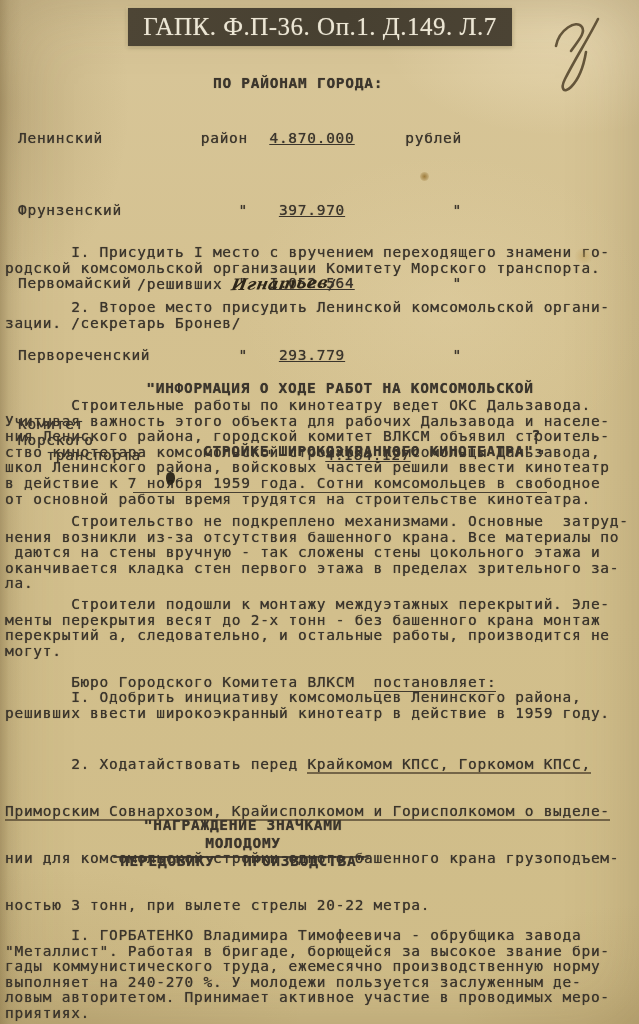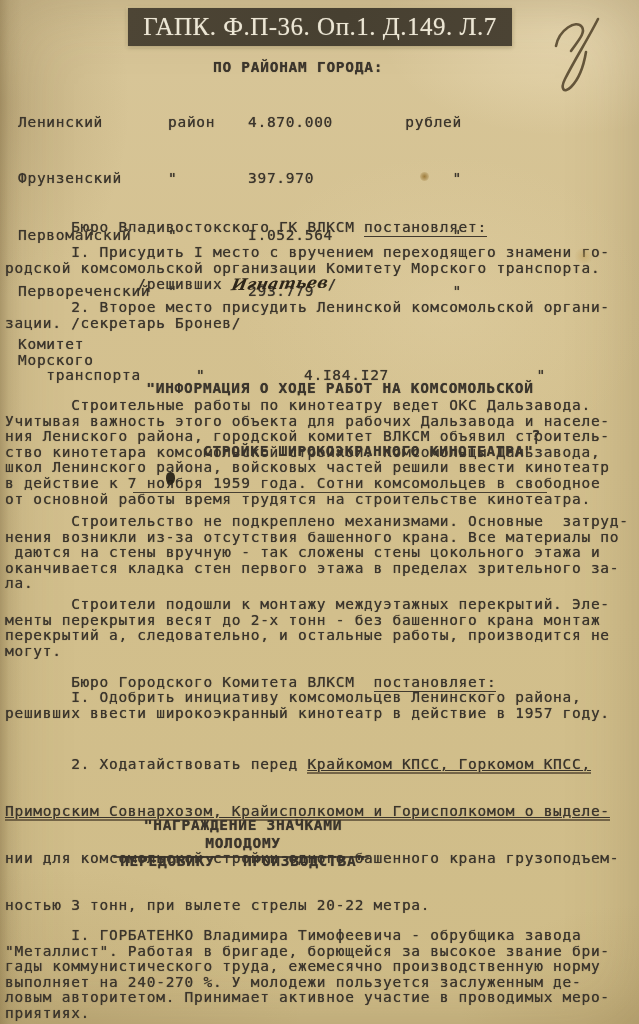--- a/index.html
+++ b/index.html
@@ -19,37 +19,37 @@
   }
   .mono{
     position:absolute;left:5px;right:2px;
     font-family:"DejaVu Sans Mono", monospace;
     font-size:14.5px;letter-spacing:0.72px;line-height:15.6px;
     color:#3b352c;white-space:pre-wrap;
     text-shadow:0 0 0.8px rgba(56,50,41,0.85);
   }
   .bold{font-weight:bold;}
   .u-typed{border-bottom:1.6px solid rgba(56,50,41,0.95);padding-bottom:0.5px;}
-  .u-pencil{border-bottom:2px solid rgba(92,79,55,0.8);text-decoration:underline;}
+  .u-pencil{border-bottom:2px solid rgba(92,79,55,0.8);}
   .stamp{
     position:absolute;left:128px;top:8px;width:384px;height:38px;
     background:linear-gradient(100deg,#4d4535 0%,#474031 55%,#4b4334 100%);
     display:flex;align-items:center;justify-content:center;
     box-shadow:0 0 0 2px rgba(214,198,152,0.35), 0 1px 4px rgba(62,50,26,0.45);
   }
   .stamp-text{
     font-family:"Liberation Serif","DejaVu Serif",serif;
     font-size:25px;color:#ece6d4;letter-spacing:0.5px;white-space:nowrap;
     text-shadow:0 0 1px rgba(255,250,235,0.5);
   }
-  .table-row{display:flex;align-items:baseline;height:25px;}
+  .table-row{display:flex;align-items:baseline;height:25px;margin-top:16px;}
   .table-row.tall{height:44px;align-items:flex-end;padding-bottom:3px;gap:28px;}
   .cell-name{width:150px;white-space:pre-wrap;}
-  .cell-unit{width:80px;text-align:left;}
-  .cell-amount{width:128px;text-align:left;}
+  .cell-unit{width:80px;text-align:right;}
+  .cell-amount{width:128px;text-align:center;text-decoration:underline;}
   .cell-currency{width:86px;text-align:right;}
   .hand-name{
     font-family:"DejaVu Serif",serif;font-style:italic;font-weight:bold;
     font-size:16px;letter-spacing:0.2px;color:#2e2619;
     display:inline-block;transform:skewX(-12deg) rotate(-1.5deg);
     text-shadow:none;
   }
   .title-center{text-align:center;font-weight:bold;}
   .title2-line2{
     position:relative;text-align:center;font-weight:bold;
@@ -76,21 +76,21 @@
 
   <div class="hand7" title="">
     <svg width="64" height="88" viewBox="0 0 64 88">
       <g fill="none" stroke="#54452c" stroke-width="2.6" stroke-linecap="round" opacity="0.88">
         <path d="M 10 34 C 13 18, 30 7, 36 15 C 40 21, 31 30, 25 39"></path>
         <path d="M 52 7 C 43 25, 28 49, 19 67 C 14 77, 18 82, 25 75 C 33 67, 38 52, 40 40"></path>
       </g>
     </svg>
   </div>
 
-  <div class="mono bold" style="left:213px;top:60px">ПО РАЙОНАМ ГОРОДА:</div>
+  <div class="mono bold" style="left:213px;top:76px">ПО РАЙОНАМ ГОРОДА:</div>
 
   <div class="mono" style="left:18px;top:84px">
     <div class="table-row">
       <span class="cell-name">Ленинский</span>
       <span class="cell-unit">район</span>
       <span class="cell-amount">4.870.000</span>
       <span class="cell-currency">рублей</span>
     </div>
     <div class="table-row">
       <span class="cell-name">Фрунзенский</span>
@@ -112,21 +112,20 @@
     </div>
     <div class="table-row tall">
       <span class="cell-name">Комитет Морского
    транспорта</span>
       <span class="cell-unit">"</span>
       <span class="cell-amount">4.I84.I27</span>
       <span class="cell-currency">"</span>
     </div>
   </div>
 
-  <div class="mono" style="top:220px"><span>       Бюро Владивостокского ГК ВЛКСМ </span><span class="u-typed">постановляет:</span></div>
 
   <div class="mono" style="top:245px">       I. Присудить I место с вручением переходящего знамени го-
 родской комсомольской организации Комитету Морского транспорта.</div>
 
   <div class="mono" style="top:276px"><span>              /решивших </span><span class="hand-name">Игнатьев</span><span>/</span></div>
 
   <div class="mono" style="top:300px">       2. Второе место присудить Ленинской комсомольской органи-
 зации. /секретарь Бронев/</div>
 
   <div class="mono" style="left:133px;top:350px;right:auto;width:414px">
@@ -150,21 +149,21 @@
 оканчивается кладка стен первого этажа в пределах зрительного за-
 ла.</div>
   <div class="mono" style="top:597px">       Строители подошли к монтажу междуэтажных перекрытий. Эле-
 менты перекрытия весят до 2-х тонн - без башенного крана монтаж
 перекрытий а, следовательно, и остальные работы, производится не
 могут.</div>
 
   <div class="mono" style="top:675px"><span>       Бюро Городского Комитета ВЛКСМ  </span><span class="u-typed">постановляет:</span></div>
 
   <div class="mono" style="top:690px">       I. Одобрить инициативу комсомольцев Ленинского района,
-решивших ввести широкоэкранный кинотеатр в действие в 1957 году.</div>
+решивших ввести широкоэкранный кинотеатр в действие в 1959 году.</div>
 
   <div class="mono" style="top:726px">
     <div><span>       2. Ходатайствовать перед </span><span class="u-pencil">Крайкомом КПСС, Горкомом КПСС,</span></div>
     <div><span class="u-pencil">Приморским Совнархозом, Крайисполкомом и Горисполкомом о выделе-</span></div>
     <div>нии для комсомольской стройки одного башенного крана грузоподъем-</div>
     <div>ностью 3 тонн, при вылете стрелы 20-22 метра.</div>
   </div>
 
   <div class="mono title-center" style="left:103px;top:816px;right:auto;width:280px;line-height:18px">"НАГРАЖДЕНИЕ ЗНАЧКАМИ МОЛОДОМУ
 ПЕРЕДОВИКУ   ПРОИЗВОДСТВА"</div>

